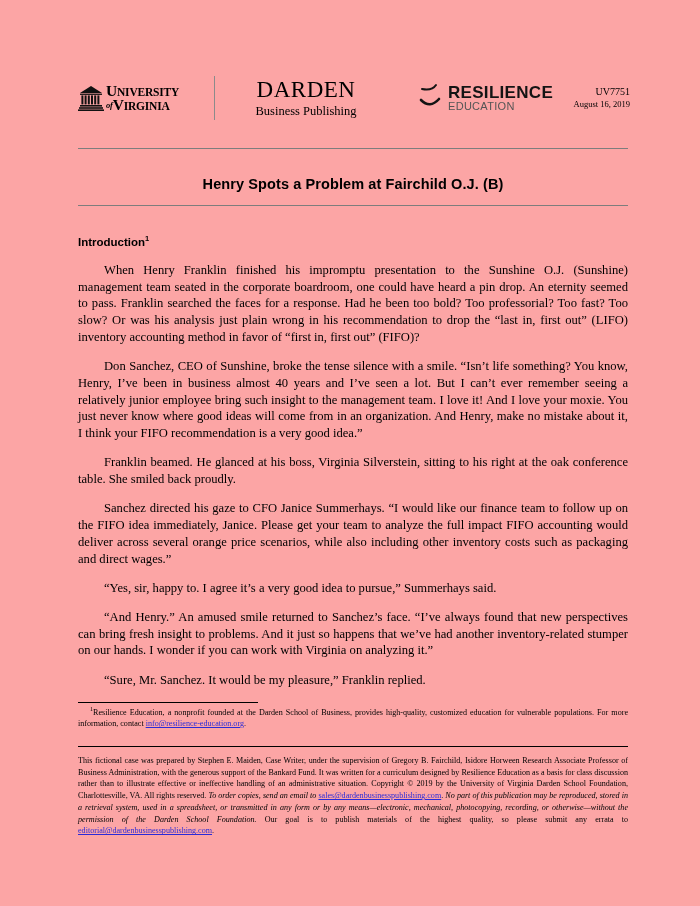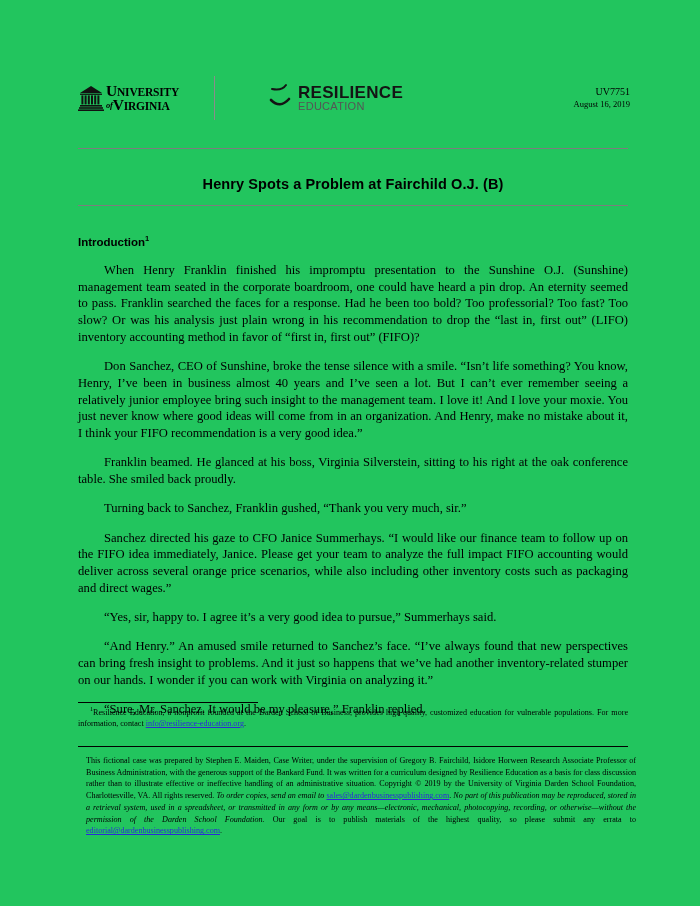--- a/index.html
+++ b/index.html
@@ -11,21 +11,21 @@
     width: 700px;
     height: 906px;
     font-family: "Liberation Serif", serif;
     color: #000000;
     position: relative;
     overflow: hidden;
   }
   .page {
     position: absolute;
     inset: 0;
-    background: #22c55e;
+    background: #fca5a5;
     padding: 16px;
   }
 
   
   .masthead {
     position: absolute;
     left: 78px;
     top: 74px;
     width: 552px;
     height: 48px;
@@ -218,21 +218,21 @@
   .colophon-rule {
     position: absolute;
     left: 78px;
     top: 746px;
     width: 550px;
     height: 1px;
     background: #000000;
   }
   .colophon {
     position: absolute;
-    left: 86px;
+    left: 78px;
     top: 755px;
     width: 550px;
     font-family: "Liberation Serif", serif;
     font-size: 8.1px;
     line-height: 1.45;
     text-align: justify;
   }
   .colophon i { font-style: italic; }
   a.link {
     color: #2b2bd8;
@@ -267,20 +267,24 @@
           <span>U</span><span class="smallcap">NIVERSITY</span>
         </span>
         <span class="l2">
           <span class="ital-of">of</span><span>V</span><span class="smallcap">IRGINIA</span>
         </span>
       </span>
     </div>
 
     <div class="divider-vert"></div>
 
+    <div class="logo-darden">
+      <span class="darden-main">DARDEN</span>
+      <span class="darden-sub">Business Publishing</span>
+    </div>
 
     <div class="logo-resilience">
       <span class="swoosh">
         <svg viewBox="0 0 26 30" width="26" height="30" aria-hidden="true">
           <path d="M3 6 Q13 8 17 2" stroke="#141414" stroke-width="2" fill="none" stroke-linecap="round"></path>
           <path d="M2 17 Q11 26 20 16" stroke="#141414" stroke-width="2.6" fill="none" stroke-linecap="round"></path>
         </svg>
       </span>
       <span class="res-words">
         <span class="res-1">RESILIENCE</span>
@@ -301,21 +305,20 @@
   <div class="rule rule-bottom"></div>
 
   <div class="body-area">
     <div class="section-head">
       <span>Introduction</span><sup>1</sup>
     </div>
 
     <p class="para">When Henry Franklin finished his impromptu presentation to the Sunshine O.J. (Sunshine) management team seated in the corporate boardroom, one could have heard a pin drop. An eternity seemed to pass. Franklin searched the faces for a response. Had he been too bold? Too professorial? Too fast? Too slow? Or was his analysis just plain wrong in his recommendation to drop the “last in, first out” (LIFO) inventory accounting method in favor of “first in, first out” (FIFO)?</p>
     <p class="para">Don Sanchez, CEO of Sunshine, broke the tense silence with a smile. “Isn’t life something? You know, Henry, I’ve been in business almost 40 years and I’ve seen a lot. But I can’t ever remember seeing a relatively junior employee bring such insight to the management team. I love it! And I love your moxie. You just never know where good ideas will come from in an organization. And Henry, make no mistake about it, I think your FIFO recommendation is a very good idea.”</p>
     <p class="para">Franklin beamed. He glanced at his boss, Virginia Silverstein, sitting to his right at the oak conference table. She smiled back proudly.</p>
-    <p class="para">Turning back to Sanchez, Franklin gushed, “Thank you very much, sir.”</p>
     <p class="para">Sanchez directed his gaze to CFO Janice Summerhays. “I would like our finance team to follow up on the FIFO idea immediately, Janice. Please get your team to analyze the full impact FIFO accounting would deliver across several orange price scenarios, while also including other inventory costs such as packaging and direct wages.”</p>
     <p class="para">“Yes, sir, happy to. I agree it’s a very good idea to pursue,” Summerhays said.</p>
     <p class="para">“And Henry.” An amused smile returned to Sanchez’s face. “I’ve always found that new perspectives can bring fresh insight to problems. And it just so happens that we’ve had another inventory-related stumper on our hands. I wonder if you can work with Virginia on analyzing it.”</p>
     <p class="para">“Sure, Mr. Sanchez. It would be my pleasure,” Franklin replied.</p>
   </div>
 
   <div class="footnote-rule"></div>
   <div class="footnote">
     <sup>1</sup><span>Resilience Education, a nonprofit founded at the Darden School of Business, provides high-quality, customized education for vulnerable populations. For more information, contact </span><a class="link" href="#">info@resilience-education.org</a><span>.</span>
   </div>

